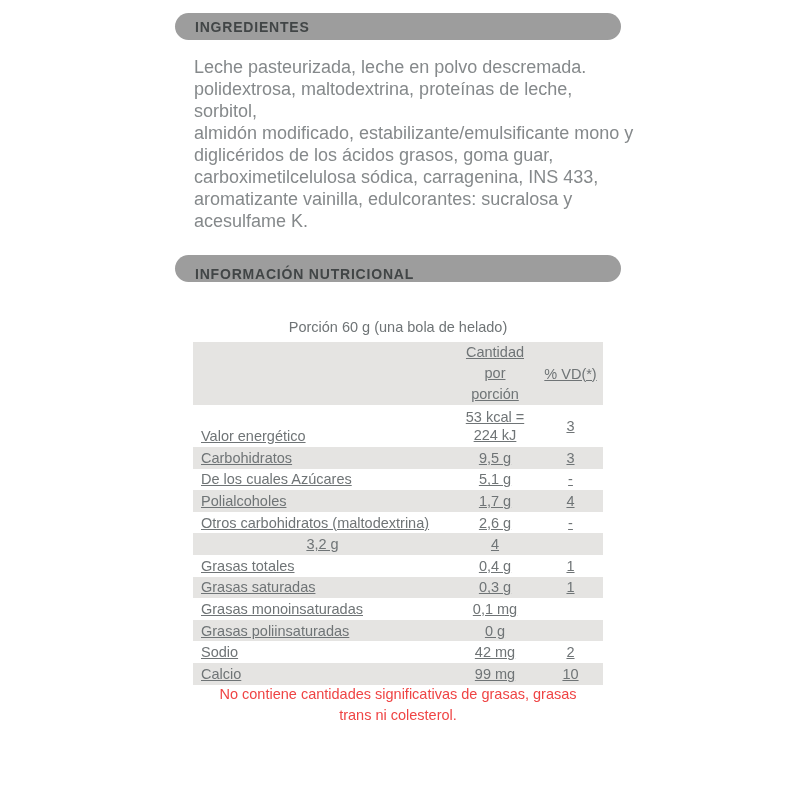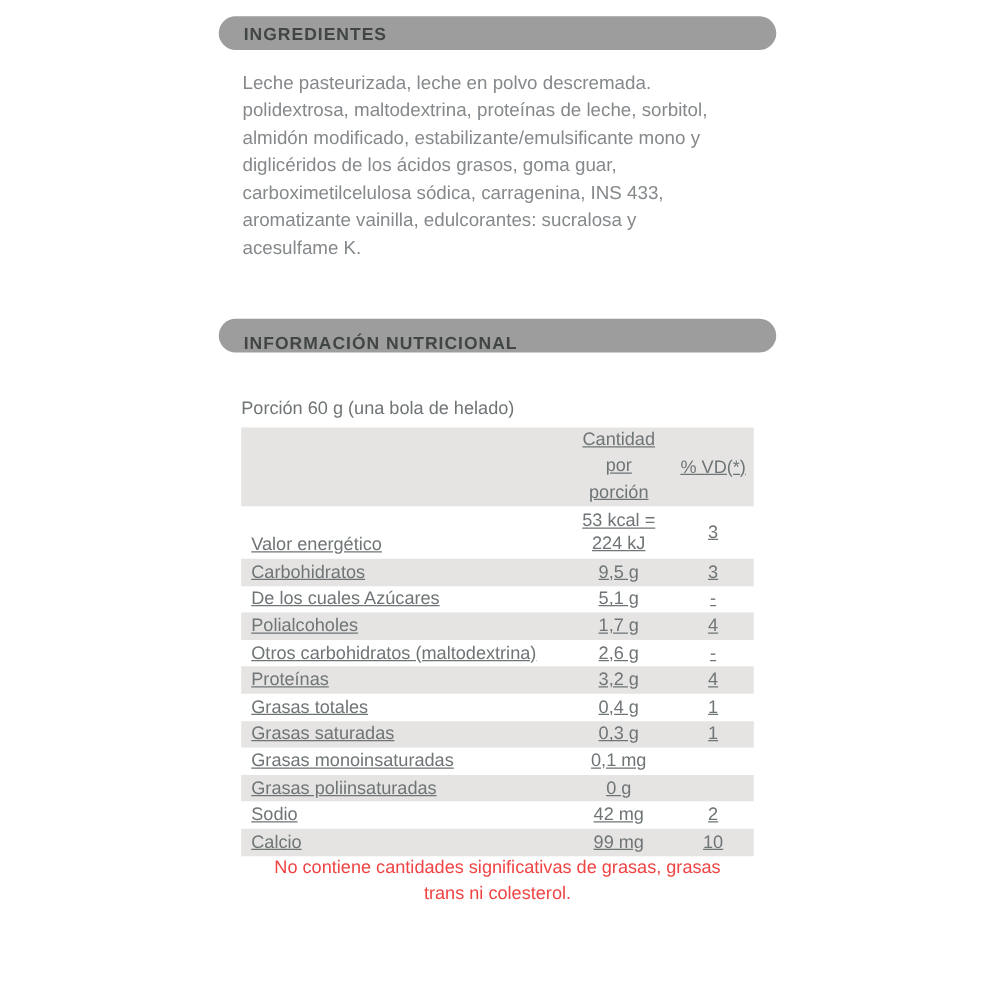--- a/index.html
+++ b/index.html
@@ -26,28 +26,29 @@
     font-weight: bold;
     letter-spacing: 0.8px;
   }
   .pill-ingredients { top: 13px; }
   .pill-nutrition   { top: 255px; align-items: flex-end; }
   .ingredients-text {
     position: absolute;
     left: 194px; top: 56px;
     width: 445px;
     color: #85898b;
-    font-size: 15px;
+    font-size: 18px;
     line-height: 22px;
     white-space: pre-line;
   }
   .portion-line {
     position: absolute;
     left: 193px; top: 319px;
     width: 410px;
+    text-align: center;
     color: #6f7476;
     font-size: 14.5px;
   }
   .ntable {
     position: absolute;
     left: 193px; top: 342px;
     width: 410px;
     color: #6f7476;
     font-size: 14.5px;
     text-decoration: underline;
@@ -146,21 +147,20 @@
       <div class="c-vd">4</div>
     </div>
 
     <div class="nrow">
       <div class="c-label">Otros carbohidratos (maltodextrina)</div>
       <div class="c-amount">2,6 g</div>
       <div class="c-vd">-</div>
     </div>
 
     <div class="nrow shaded">
-      <div class="c-label">Proteínas</div>
       <div class="c-amount">3,2 g</div>
       <div class="c-vd">4</div>
     </div>
 
     <div class="nrow">
       <div class="c-label">Grasas totales</div>
       <div class="c-amount">0,4 g</div>
       <div class="c-vd">1</div>
     </div>
 

